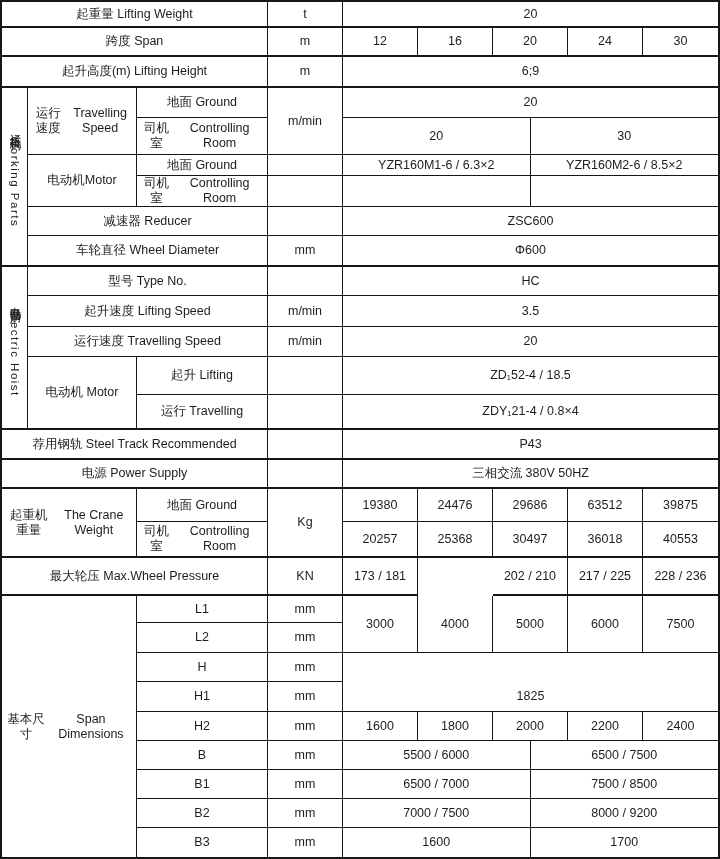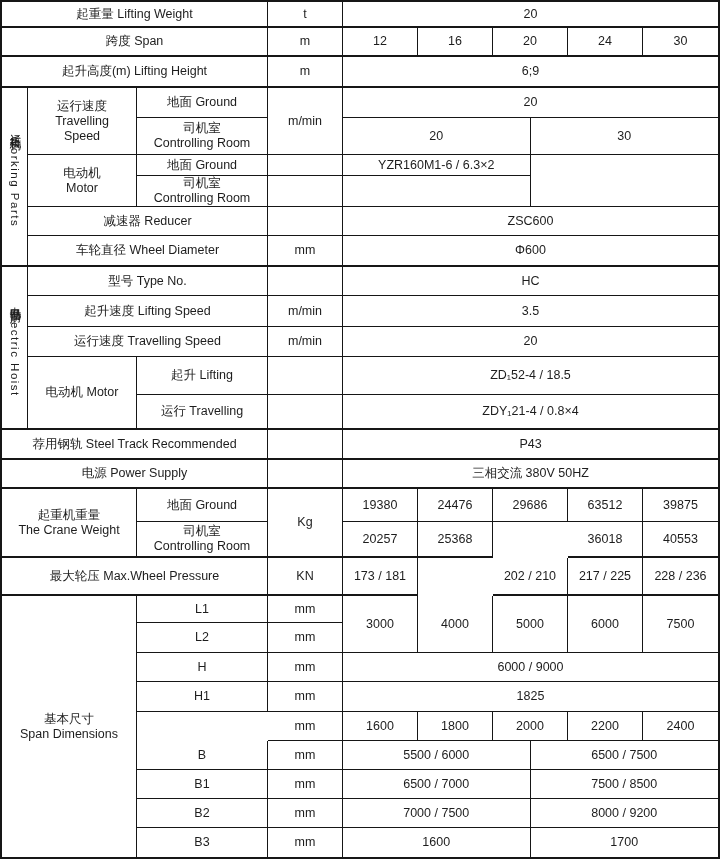--- a/index.html
+++ b/index.html
@@ -12,21 +12,21 @@
     font-family:"Liberation Sans","DejaVu Sans",sans-serif;
     color:#1d1d1d;
     font-size:12.5px;
   }
   .c{box-sizing:border-box;display:flex;align-items:center;justify-content:center;
      text-align:center;border-right:1px solid #161616;border-bottom:1px solid #161616;
      padding:1px 2px;line-height:1.2;overflow:hidden}
   .br0{border-right:none}
   .bb2{border-bottom-width:2px}
   .bb0{border-bottom:none}
-  .two{flex-direction:column}
+  .two{flex-direction:row}
   .v{writing-mode:vertical-rl;text-orientation:mixed;letter-spacing:1.5px;font-size:11.5px;padding:3px 0}
   .wrapnarrow{max-width:74px}
 </style>
 </head>
 <body>
 
 <div class="tbl">
 
   <div class="c bb2" style="grid-area:1/1/2/4">起重量 Lifting Weight</div>
   <div class="c bb2" style="grid-area:1/4/2/5">t</div>
@@ -61,20 +61,21 @@
   <div class="c" style="grid-area:5/5/6/10">20</div>
   <div class="c br0" style="grid-area:5/10/6/15">30</div>
 
   <div class="c two" style="grid-area:6/2/8/3">
     <span>电动机</span>
     <span>Motor</span>
   </div>
   <div class="c" style="grid-area:6/3/7/4">地面 Ground</div>
   <div class="c" style="grid-area:6/4/7/5"></div>
   <div class="c" style="grid-area:6/5/7/10">YZR160M1-6 / 6.3×2</div>
+  <div class="c br0" style="grid-area:6/10/7/15">YZR160M2-6 / 8.5×2</div>
 
   <div class="c two" style="grid-area:7/3/8/4">
     <span>司机室</span>
     <span>Controlling Room</span>
   </div>
   <div class="c" style="grid-area:7/4/8/5"></div>
   <div class="c" style="grid-area:7/5/8/10"></div>
   <div class="c br0" style="grid-area:7/10/8/15"></div>
 
   <div class="c" style="grid-area:8/2/9/4">减速器 Reducer</div>
@@ -127,20 +128,21 @@
   <div class="c" style="grid-area:17/9/18/11">29686</div>
   <div class="c" style="grid-area:17/11/18/13">63512</div>
   <div class="c br0" style="grid-area:17/13/18/15">39875</div>
 
   <div class="c two bb2" style="grid-area:18/3/19/4">
     <span>司机室</span>
     <span>Controlling Room</span>
   </div>
   <div class="c bb2" style="grid-area:18/5/19/7">20257</div>
   <div class="c bb2" style="grid-area:18/7/19/9">25368</div>
+  <div class="c bb2" style="grid-area:18/9/19/11">30497</div>
   <div class="c bb2" style="grid-area:18/11/19/13">36018</div>
   <div class="c bb2 br0" style="grid-area:18/13/19/15">40553</div>
 
   <div class="c bb2" style="grid-area:19/4/20/5">KN</div>
   <div class="c bb2" style="grid-area:19/1/20/4">最大轮压 Max.Wheel Pressure</div>
   <div class="c bb2" style="grid-area:19/5/20/7">173 / 181</div>
   <div class="c bb2" style="grid-area:19/9/20/11">202 / 210</div>
   <div class="c bb2" style="grid-area:19/11/20/13">217 / 225</div>
   <div class="c bb2 br0" style="grid-area:19/13/20/15">228 / 236</div>
 
@@ -155,26 +157,26 @@
   <div class="c" style="grid-area:20/7/22/9">4000</div>
   <div class="c" style="grid-area:20/9/22/11">5000</div>
   <div class="c" style="grid-area:20/11/22/13">6000</div>
   <div class="c br0" style="grid-area:20/13/22/15">7500</div>
 
   <div class="c" style="grid-area:21/3/22/4">L2</div>
   <div class="c" style="grid-area:21/4/22/5">mm</div>
 
   <div class="c" style="grid-area:22/3/23/4">H</div>
   <div class="c" style="grid-area:22/4/23/5">mm</div>
-  <div class="c br0" style="grid-area:22/5/23/15">6000 / 9000</div>
 
   <div class="c" style="grid-area:23/3/24/4">H1</div>
   <div class="c" style="grid-area:23/4/24/5">mm</div>
   <div class="c br0" style="grid-area:23/5/24/15">1825</div>
 
+  <div class="c" style="grid-area:24/3/25/4">H2</div>
   <div class="c" style="grid-area:24/4/25/5">mm</div>
   <div class="c" style="grid-area:24/5/25/7">1600</div>
   <div class="c" style="grid-area:24/7/25/9">1800</div>
   <div class="c" style="grid-area:24/9/25/11">2000</div>
   <div class="c" style="grid-area:24/11/25/13">2200</div>
   <div class="c br0" style="grid-area:24/13/25/15">2400</div>
 
   <div class="c" style="grid-area:25/3/26/4">B</div>
   <div class="c" style="grid-area:25/4/26/5">mm</div>
   <div class="c" style="grid-area:25/5/26/10">5500 / 6000</div>

